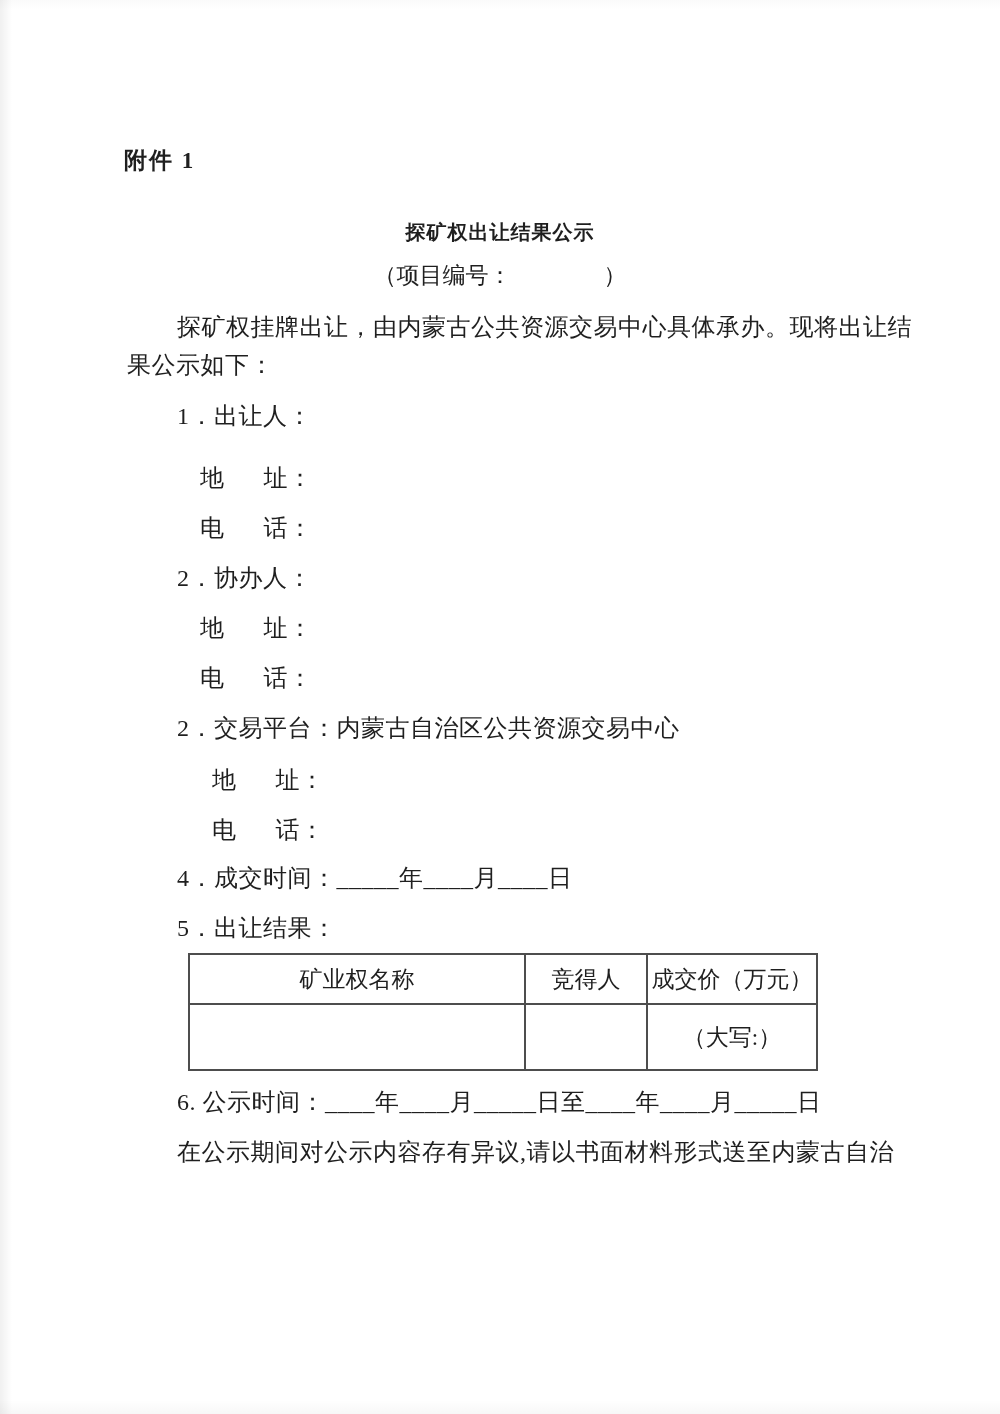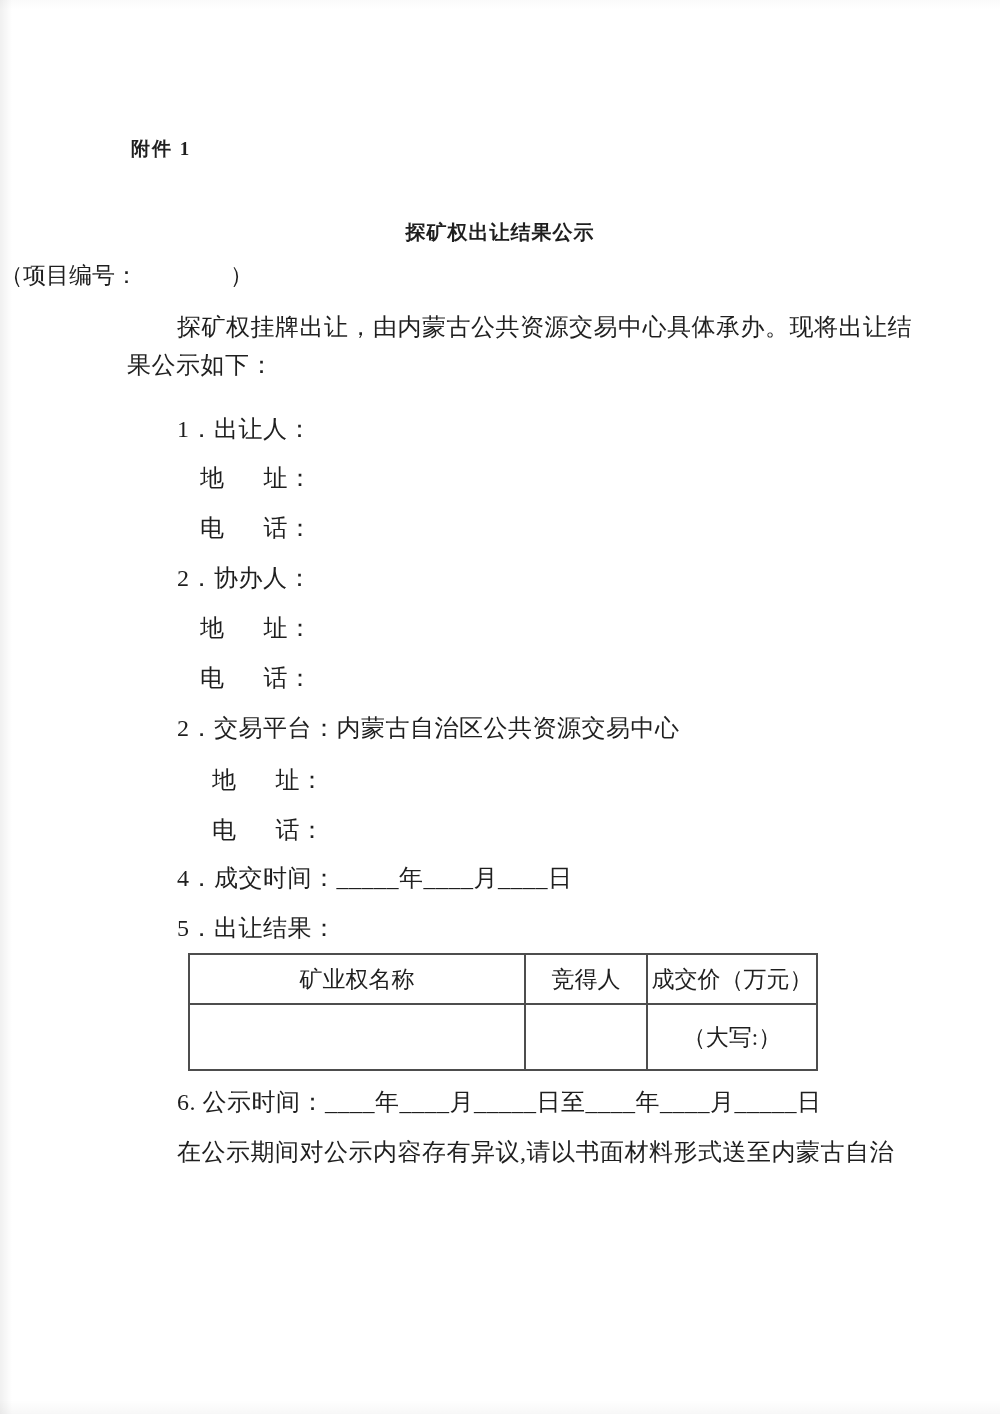--- a/index.html
+++ b/index.html
@@ -30,46 +30,45 @@
   }
   .line {
     position: absolute;
     height: 50px;
     line-height: 50px;
     font-size: 24px;
     white-space: pre;
     letter-spacing: 0.5px;
   }
   .attachment {
-    top: 124px;
+    top: 136px;
     left: 124px;
     font-weight: bold;
-    font-size: 19px;
+    font-size: 23px;
     letter-spacing: 2px;
-    margin-left: 7px;
   }
   .doc-title {
     position: absolute;
     top: 204px;
     left: 0;
     width: 100%;
     text-align: center;
     font-size: 20px;
     line-height: 56px;
     font-weight: bold;
     font-family: "Liberation Sans", sans-serif;
     letter-spacing: 1px;
     white-space: pre;
   }
   .subtitle {
     position: absolute;
     top: 253px;
     left: 0;
     width: 100%;
-    text-align: left;
+    text-align: center;
     font-size: 23px;
     line-height: 46px;
     white-space: pre;
   }
   .indent1 { left: 127px; }   
   .indent2 { left: 177px; }   
   .indent3 { left: 200px; }   
   .indent4 { left: 212px; }   
 
   table.result-table {
@@ -102,21 +101,21 @@
 
   <div class="line attachment">附件 1</div>
 
   <div class="doc-title">探矿权出让结果公示</div>
 
   <div class="subtitle">（项目编号：                ）</div>
 
   <div class="line indent2" style="top:302px">探矿权挂牌出让，由内蒙古公共资源交易中心具体承办。现将出让结</div>
   <div class="line indent1" style="top:340px">果公示如下：</div>
 
-  <div class="line indent2" style="top:404px">1．出让人：</div>
+  <div class="line indent2" style="top:391px">1．出让人：</div>
   <div class="line indent3" style="top:453px">地      址：</div>
   <div class="line indent3" style="top:503px">电      话：</div>
 
   <div class="line indent2" style="top:553px">2．协办人：</div>
   <div class="line indent3" style="top:603px">地      址：</div>
   <div class="line indent3" style="top:653px">电      话：</div>
 
   <div class="line indent2" style="top:703px">2．交易平台：内蒙古自治区公共资源交易中心</div>
   <div class="line indent4" style="top:755px">地      址：</div>
   <div class="line indent4" style="top:805px">电      话：</div>

